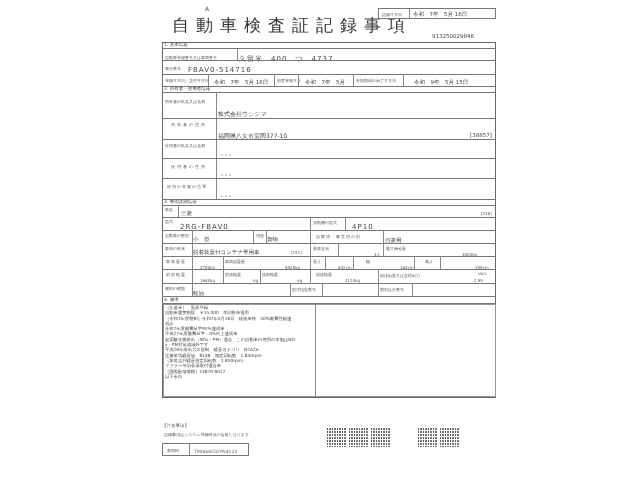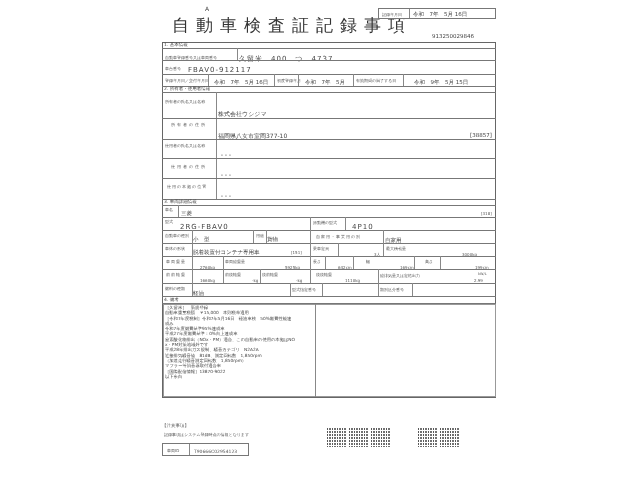--- a/index.html
+++ b/index.html
@@ -40,21 +40,21 @@
 
 <div class="abs sect" style="left:164px;top:42px;">1. 基本情報</div>
 <div class="hline" style="left:162px;top:48px;width:334px;"></div>
 
 <div class="abs tiny" style="left:165px;top:55px;">自動車登録番号又は車両番号</div>
 <div class="vline" style="left:237px;top:48px;height:12px;"></div>
 <div class="abs val" style="left:239px;top:54px;">久留米　400　つ　4737</div>
 <div class="hline" style="left:162px;top:60px;width:334px;"></div>
 
 <div class="abs tiny" style="left:165px;top:66px;">車台番号</div>
-<div class="abs val" style="left:188px;top:66px;">FBAV0-912117</div>
+<div class="abs val" style="left:188px;top:66px;">FBAV0-514716</div>
 <div class="hline" style="left:162px;top:74px;width:334px;"></div>
 
 <div class="abs tiny" style="left:165px;top:78px;">登録年月日／交付年月日</div>
 <div class="vline" style="left:208px;top:74px;height:12px;"></div>
 <div class="abs small" style="left:214px;top:79px;">令和　7年　5月 16日</div>
 <div class="vline" style="left:274px;top:74px;height:12px;"></div>
 <div class="abs tiny" style="left:277px;top:78px;">初度登録年月</div>
 <div class="vline" style="left:298px;top:74px;height:12px;"></div>
 <div class="abs small" style="left:305px;top:79px;">令和　7年　5月</div>
 <div class="vline" style="left:353px;top:74px;height:12px;"></div>

